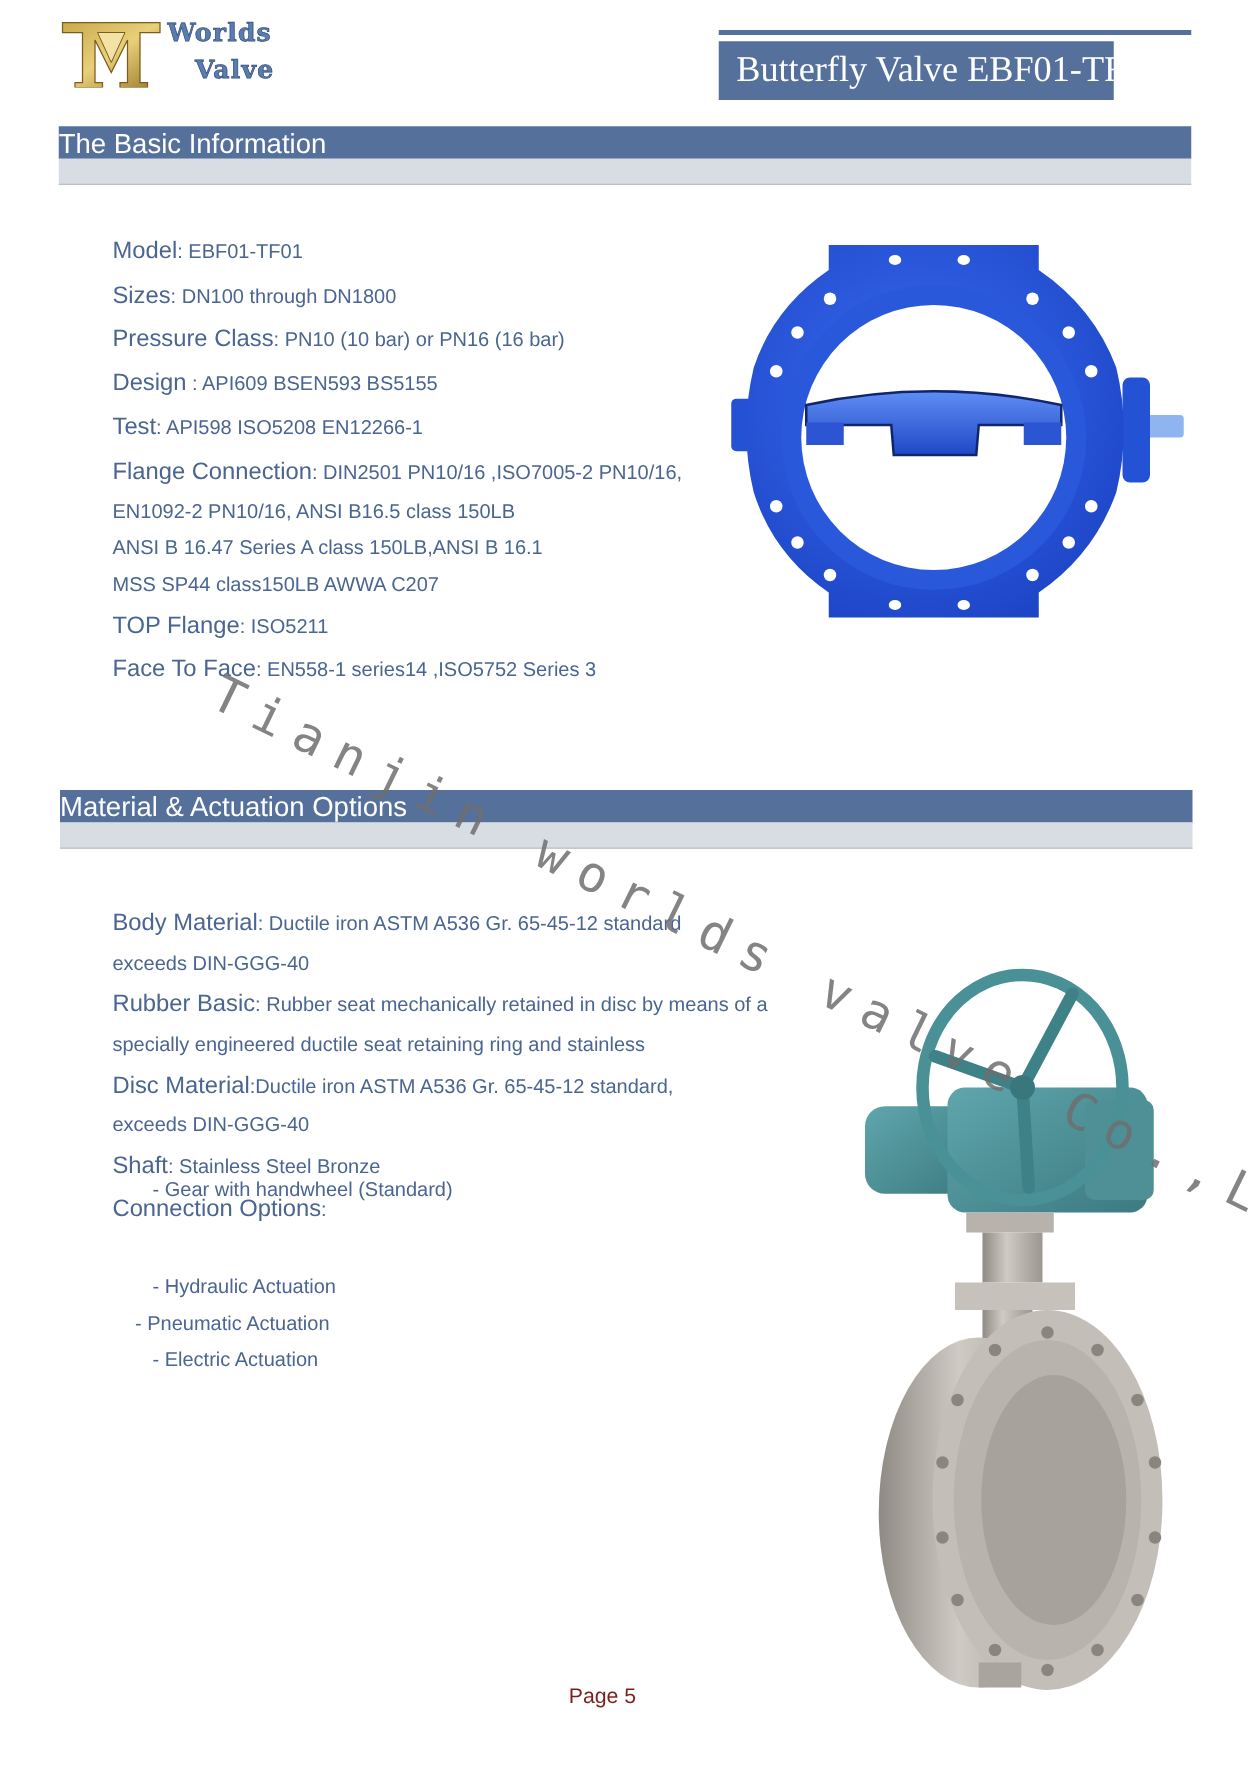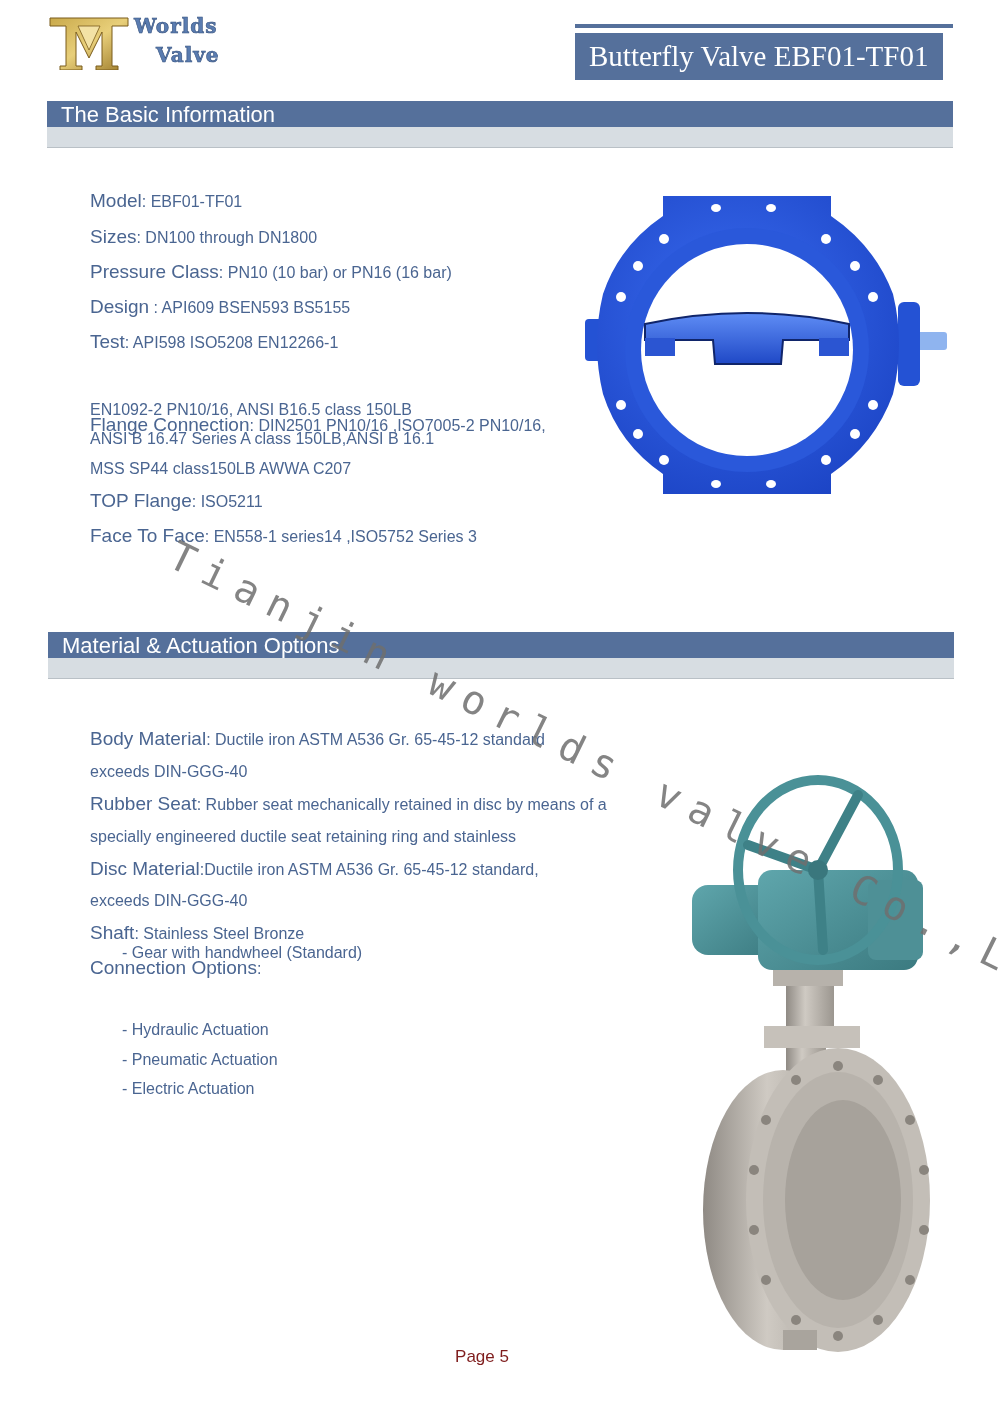--- a/index.html
+++ b/index.html
@@ -7,25 +7,25 @@
   .abs { position:absolute; }
 
   
   .logo { left:48px; top:12px; width:220px; height:60px; }
   .logo-mark { left:0; top:2px; width:82px; height:56px; }
   .logo-text { left:86px; top:0; font-family:"DejaVu Serif", serif; font-weight:bold; font-size:20px; line-height:29px; color:#5a7cb0; letter-spacing:1px; -webkit-text-stroke:0.6px #34507d; }
   .logo-text .l2 { padding-left:22px; }
 
   
   .title-line { left:575px; top:24px; width:378px; height:4px; background:#55709b; }
-  .title-bar { left:575px; top:33px; width:368px; height:47px; background:#55709b; color:#ffffff; font-family:"Liberation Serif", serif; font-size:29px; line-height:47px; padding-left:14px; box-sizing:border-box; white-space:nowrap; }
+  .title-bar { left:575px; top:33px; width:316px; height:47px; background:#55709b; color:#ffffff; font-family:"Liberation Serif", serif; font-size:29px; line-height:47px; padding-left:14px; box-sizing:border-box; white-space:nowrap; }
 
   
   .sec { left:47px; width:906px; }
-  .sec .top { height:26px; background:#55709b; color:#ffffff; font-size:22px; line-height:28px; padding-left:14px; box-sizing:border-box; white-space:nowrap; }
+  .sec .top { height:26px; background:#55709b; color:#ffffff; font-size:22px; line-height:28px; box-sizing:border-box; white-space:nowrap; }
   .sec .bot { height:20px; background:#d7dde2; border-bottom:1px solid #b9c0c6; }
 
   
   .line { white-space:nowrap; color:#4a6591; }
   .lbl { font-size:19px; }
   .val { font-size:16px; }
   .cont { font-size:16px; }
   .bullet { font-size:16px; }
 
   
@@ -60,21 +60,21 @@
 <div class="abs sec" style="top:101px;">
   <div class="top">The  Basic  Information</div>
   <div class="bot"></div>
 </div>
 
 <div class="abs line" style="left:90px; top:190px;"><span class="lbl">Model</span><span class="val">: EBF01-TF01</span></div>
 <div class="abs line" style="left:90px; top:226px;"><span class="lbl">Sizes</span><span class="val">: DN100 through DN1800</span></div>
 <div class="abs line" style="left:90px; top:261px;"><span class="lbl">Pressure Class</span><span class="val">: PN10 (10 bar) or PN16 (16 bar)</span></div>
 <div class="abs line" style="left:90px; top:296px;"><span class="lbl">Design</span><span class="val"> : API609  BSEN593  BS5155</span></div>
 <div class="abs line" style="left:90px; top:331px;"><span class="lbl">Test</span><span class="val">:  API598 ISO5208  EN12266-1</span></div>
-<div class="abs line" style="left:90px; top:367px;margin-top:47px;"><span class="lbl">Flange Connection</span><span class="val">:  DIN2501 PN10/16 ,ISO7005-2 PN10/16,</span></div>
+<div class="abs line" style="left:90px; top:367px;"><span class="lbl">Flange Connection</span><span class="val">:  DIN2501 PN10/16 ,ISO7005-2 PN10/16,</span></div>
 <div class="abs line cont" style="left:90px; top:401px;">EN1092-2 PN10/16, ANSI B16.5 class 150LB</div>
 <div class="abs line cont" style="left:90px; top:430px;">ANSI B 16.47 Series A  class 150LB,ANSI B 16.1</div>
 <div class="abs line cont" style="left:90px; top:460px;">MSS SP44 class150LB AWWA C207</div>
 <div class="abs line" style="left:90px; top:490px;"><span class="lbl">TOP Flange</span><span class="val">: ISO5211</span></div>
 <div class="abs line" style="left:90px; top:525px;"><span class="lbl">Face To Face</span><span class="val">:  EN558-1 series14 ,ISO5752 Series 3</span></div>
 
 <svg class="abs" style="left:583px; top:194px;" width="365" height="302" viewBox="0 0 365 302">
   <defs>
     <radialGradient id="bg1" cx="0.45" cy="0.4" r="0.7">
         <stop offset="0" stop-color="#3a6cf0"></stop>
@@ -114,30 +114,30 @@
   </g>
 </svg>
 
 <div class="abs sec" style="top:632px; left:48px;">
   <div class="top">Material  &amp;  Actuation Options</div>
   <div class="bot"></div>
 </div>
 
 <div class="abs line" style="left:90px; top:728px;"><span class="lbl">Body Material</span><span class="val">:  Ductile iron ASTM A536 Gr. 65-45-12 standard</span></div>
 <div class="abs line cont" style="left:90px; top:763px;">exceeds DIN-GGG-40</div>
-<div class="abs line" style="left:90px; top:793px;"><span class="lbl">Rubber Seat</span><span class="val">:  Rubber seat mechanically retained in disc by means of a</span></div>
+<div class="abs line" style="left:90px; top:793px;"><span class="lbl">Rubber Basic</span><span class="val">:  Rubber seat mechanically retained in disc by means of a</span></div>
 <div class="abs line cont" style="left:90px; top:828px;">specially engineered ductile seat retaining ring and stainless</div>
 <div class="abs line" style="left:90px; top:858px;"><span class="lbl">Disc  Material</span><span class="val">:Ductile iron ASTM A536 Gr. 65-45-12 standard,</span></div>
 <div class="abs line cont" style="left:90px; top:892px;">exceeds DIN-GGG-40</div>
 <div class="abs line" style="left:90px; top:922px;"><span class="lbl">Shaft</span><span class="val">: Stainless Steel  Bronze</span></div>
 <div class="abs line" style="left:90px; top:957px;"><span class="lbl">Connection Options</span><span class="val">:</span></div>
 
 <div class="abs line bullet" style="left:122px; top:944px;">- Gear with handwheel (Standard)</div>
 <div class="abs line bullet" style="left:122px; top:1021px;">- Hydraulic Actuation</div>
-<div class="abs line bullet" style="left:122px; top:1051px;">- Pneumatic Actuation</div>
+<div class="abs line bullet" style="left:108px; top:1051px;">- Pneumatic Actuation</div>
 <div class="abs line bullet" style="left:122px; top:1080px;">- Electric Actuation</div>
 
 <svg class="abs" style="left:688px; top:770px;" width="250" height="585" viewBox="0 0 250 585">
   <defs>
     <linearGradient id="steel" x1="0" y1="0" x2="1" y2="0">
         <stop offset="0" stop-color="#8f8a84"></stop>
         <stop offset="0.4" stop-color="#cfcac3"></stop>
         <stop offset="1" stop-color="#9b968f"></stop>
       </linearGradient>
     <linearGradient id="teal" x1="0" y1="0" x2="1" y2="1">

